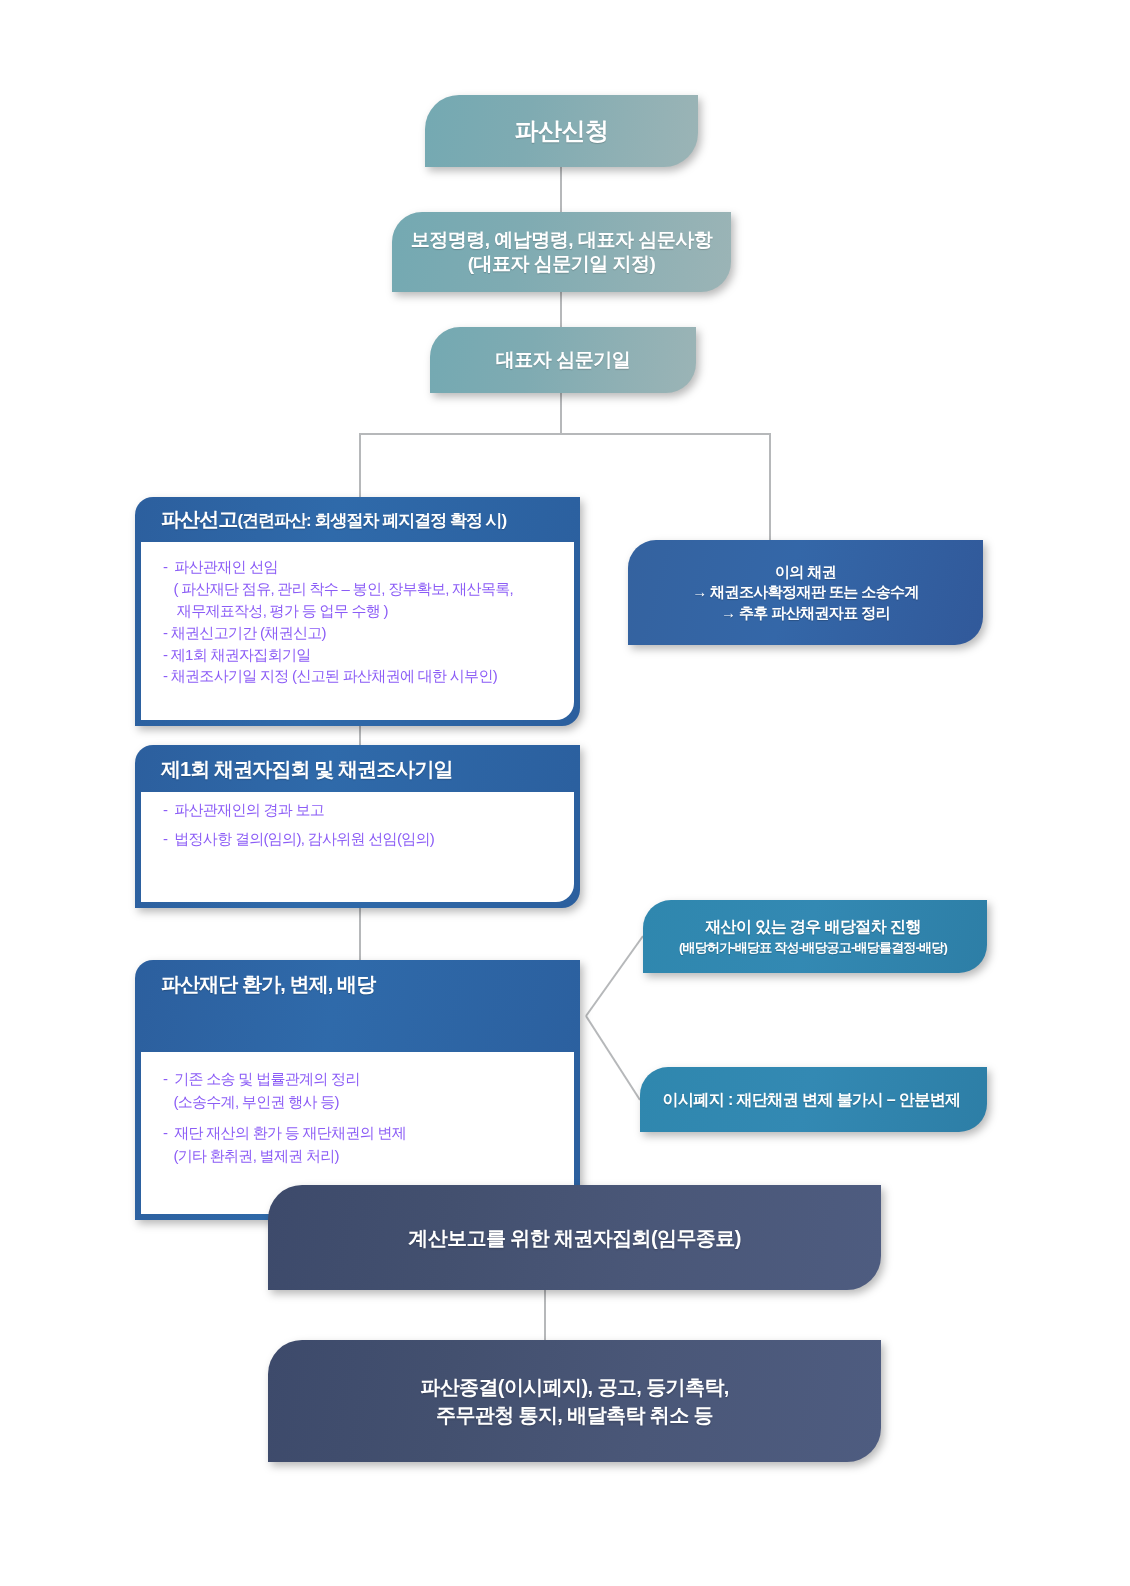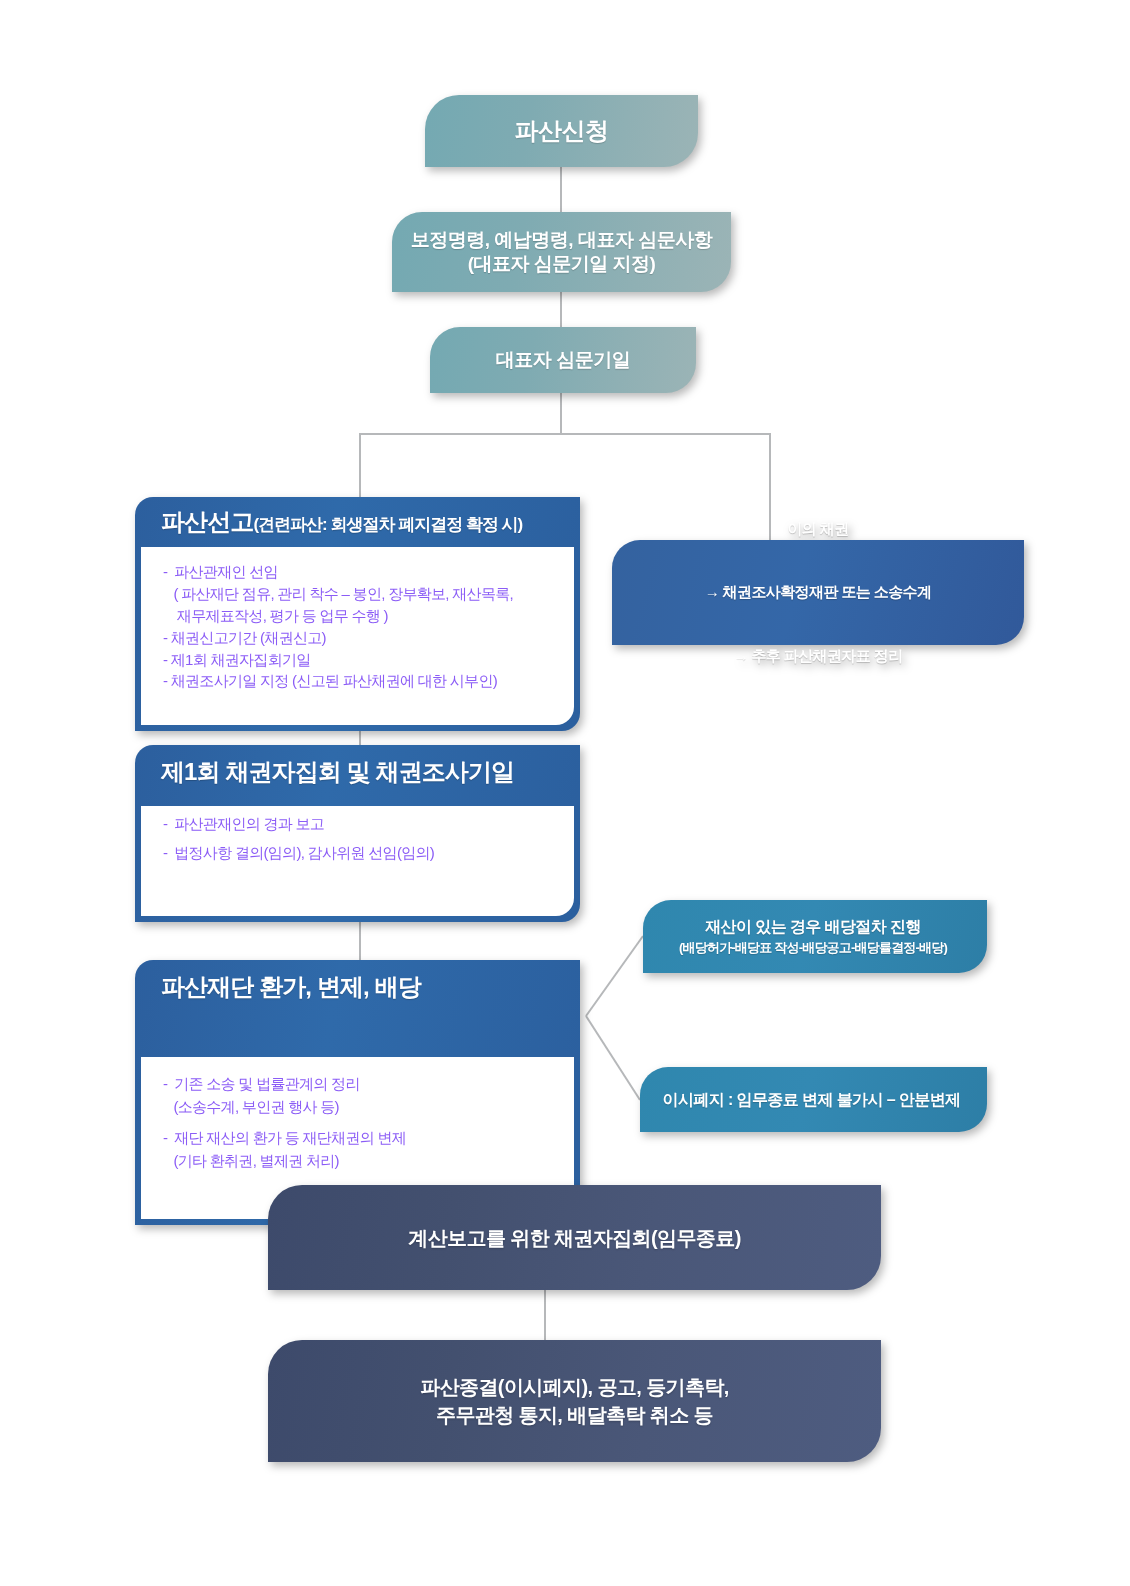--- a/index.html
+++ b/index.html
@@ -116,21 +116,21 @@
   .section .sec-head {
     color: #ffffff;
     font-weight: bold;
     padding: 9px 0 9px 26px;
     text-align: left;
     letter-spacing: -0.9px;
     text-shadow: 0 1px 1px rgba(0,0,0,0.2);
     white-space: nowrap;
   }
   .section .sec-head .big {
-    font-size: 24px;
+    font-size: 20px;
   }
   .section .sec-head .small {
     font-size: 17px;
     letter-spacing: -1px;
   }
   .section .sec-body {
     background: #ffffff;
     border-radius: 0 0 18px 0;
     margin: 0 6px 0 6px;
     padding: 14px 18px 14px 22px;
@@ -149,21 +149,21 @@
     white-space: pre;
     font-weight: normal;
   }
 
   
   #sec-declaration { left: 135px; top: 497px; width: 445px; }
   #sec-declaration .sec-body { min-height: 150px; }
 
   #sec-firstmeeting { left: 135px; top: 745px; width: 445px; }
   #sec-firstmeeting .sec-body { min-height: 92px; padding-top: 4px; }
-  #sec-firstmeeting .sec-head { padding-top: 11px; padding-bottom: 18px; }
+  #sec-firstmeeting .sec-head { padding-top: 11px; padding-bottom: 9px; }
   #sec-firstmeeting .sec-body li { line-height: 1.9; }
 
   #sec-liquidation { left: 135px; top: 960px; width: 445px; }
   #sec-liquidation .sec-body { min-height: 132px; padding-top: 16px; margin-top: 43px; }
   #sec-liquidation .sec-head { padding-top: 11px; padding-bottom: 11px; }
   #sec-liquidation .sec-body li { line-height: 1.5; }
   #sec-liquidation .sec-body li + li { margin-top: 9px; }
 
   
   #node-application {
@@ -175,23 +175,22 @@
     left: 392px; top: 212px; width: 339px; height: 80px;
   }
   #node-orders .ttl { font-size: 19px; }
 
   #node-hearing {
     left: 430px; top: 327px; width: 266px; height: 66px;
   }
   #node-hearing .ttl { font-size: 19px; }
 
   #node-objection {
-    left: 612px; top: 540px; width: 412px; height: 105px;
+    left: 628px; top: 540px; width: 355px; height: 105px;
     font-size: 15px;
-    gap: 43px;
   }
 
   #node-distribution {
     left: 643px; top: 900px; width: 344px; height: 73px;
     font-size: 16px;
   }
 
   #node-abolition {
     left: 640px; top: 1067px; width: 347px; height: 65px;
     font-size: 16px;
@@ -294,21 +293,21 @@
       </ul>
     </div>
   </div>
 
   <div class="node bluebox mid" id="node-distribution">
     <span class="l1">재산이 있는 경우 배당절차 진행</span>
     <span class="sub">(배당허가-배당표 작성-배당공고-배당률결정-배당)</span>
   </div>
 
   <div class="node bluebox mid" id="node-abolition">
-    <span class="l1">이시폐지 : 임무종료 변제 불가시 – 안분변제</span>
+    <span class="l1">이시폐지 : 재단채권 변제 불가시 – 안분변제</span>
   </div>
 
   <div class="node navybar" id="node-finalmeeting">
     <span class="l1">계산보고를 위한 채권자집회(임무종료)</span>
   </div>
 
   <div class="node navybar" id="node-closing">
     <span class="l1">파산종결(이시폐지), 공고, 등기촉탁,</span>
     <span class="l2">주무관청 통지, 배달촉탁 취소 등</span>
   </div>

